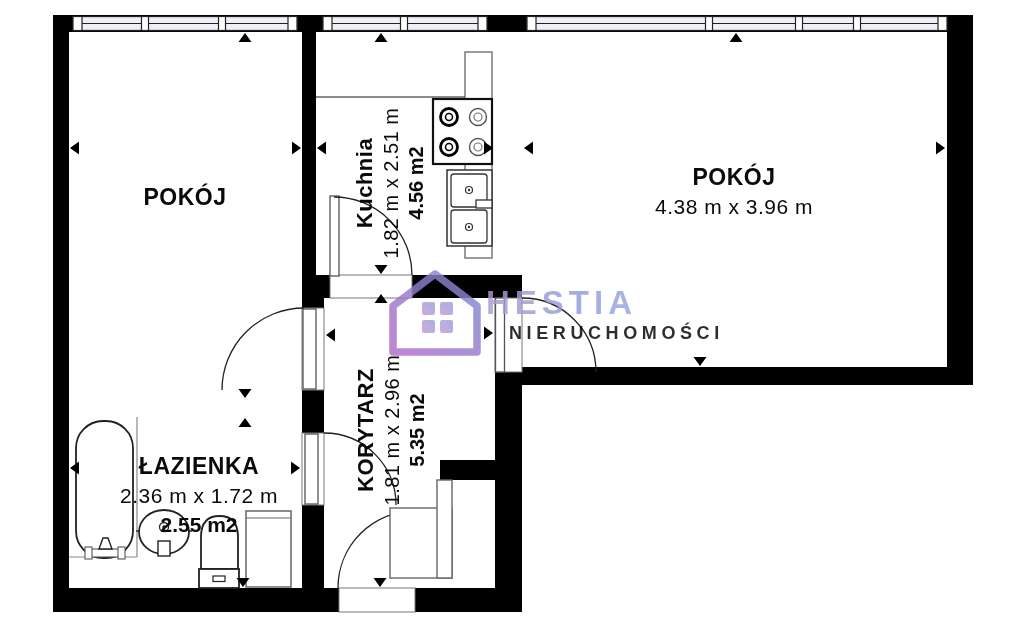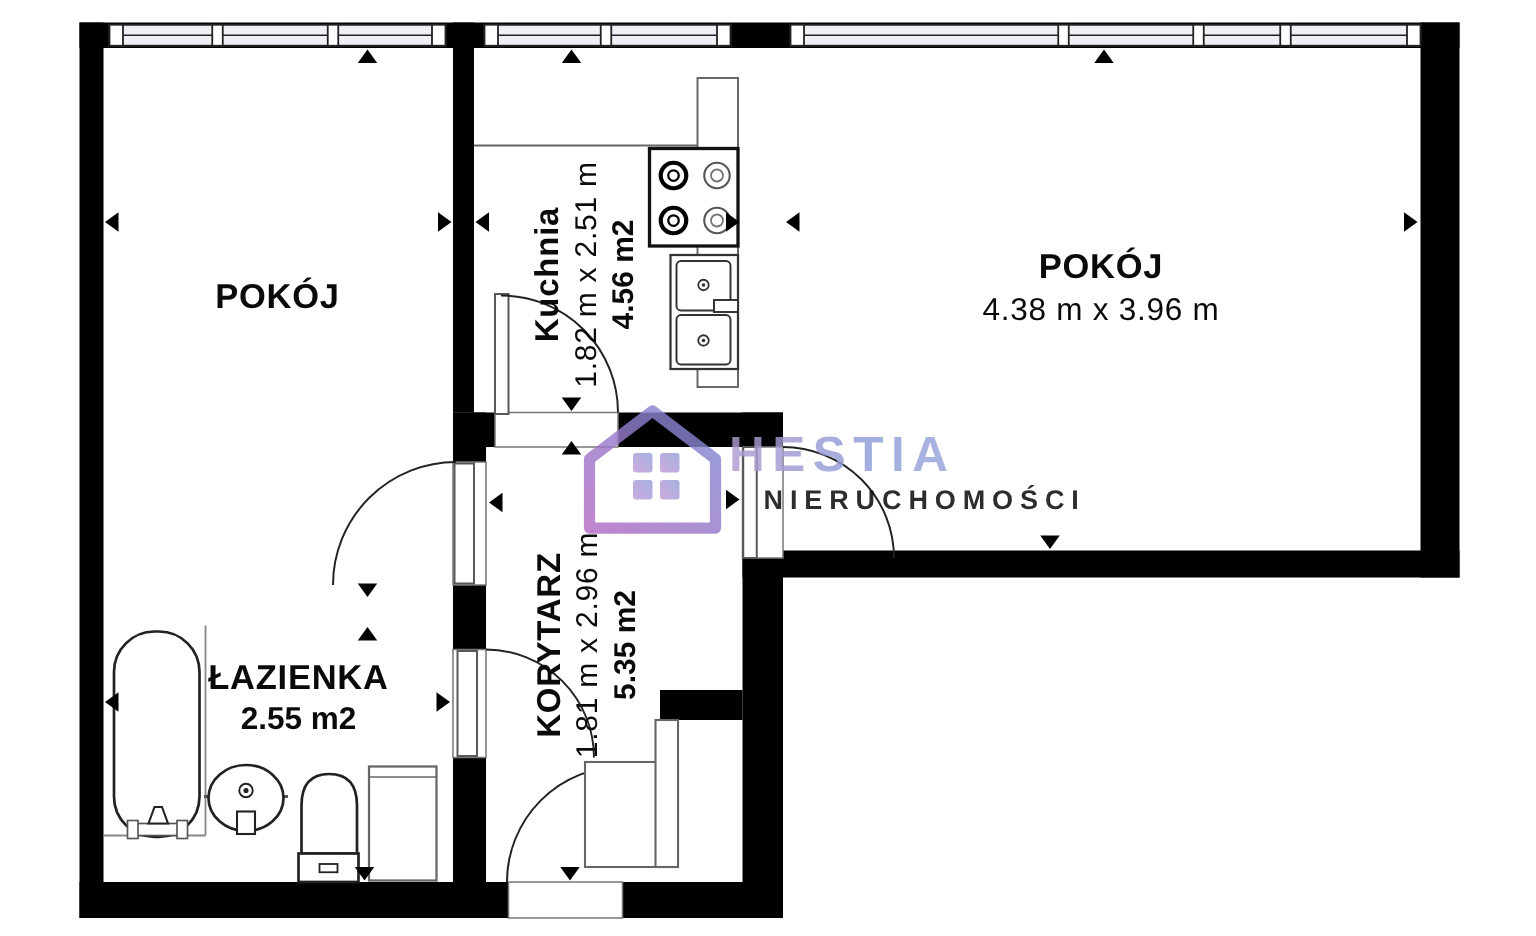--- a/index.html
+++ b/index.html
@@ -198,22 +198,23 @@
 
   <div class="room-label" style="left:65px;top:182px;width:240px;">
     <span class="room-name">POKÓJ</span>
   </div>
 
   <div class="room-label" style="left:614px;top:162px;width:240px;">
     <span class="room-name">POKÓJ</span>
     <span class="room-dims">4.38 m x 3.96 m</span>
   </div>
 
-  <div class="room-label" style="left:79px;top:436px;width:240px;">
+  <div class="room-label" style="left:79px;top:451px;width:240px;">
     <span class="room-name">ŁAZIENKA</span>
+    <span class="room-dims">2.36 m x 1.72 m</span>
     <span class="room-area">2.55 m2</span>
   </div>
 
   <div class="room-label rot" style="left:285px;top:144px;width:210px;height:78px;">
     <span class="room-name">Kuchnia</span>
     <span class="room-dims">1.82 m x 2.51 m</span>
     <span class="room-area">4.56 m2</span>
   </div>
 
   <div class="room-label rot" style="left:261px;top:391px;width:260px;height:78px;">

